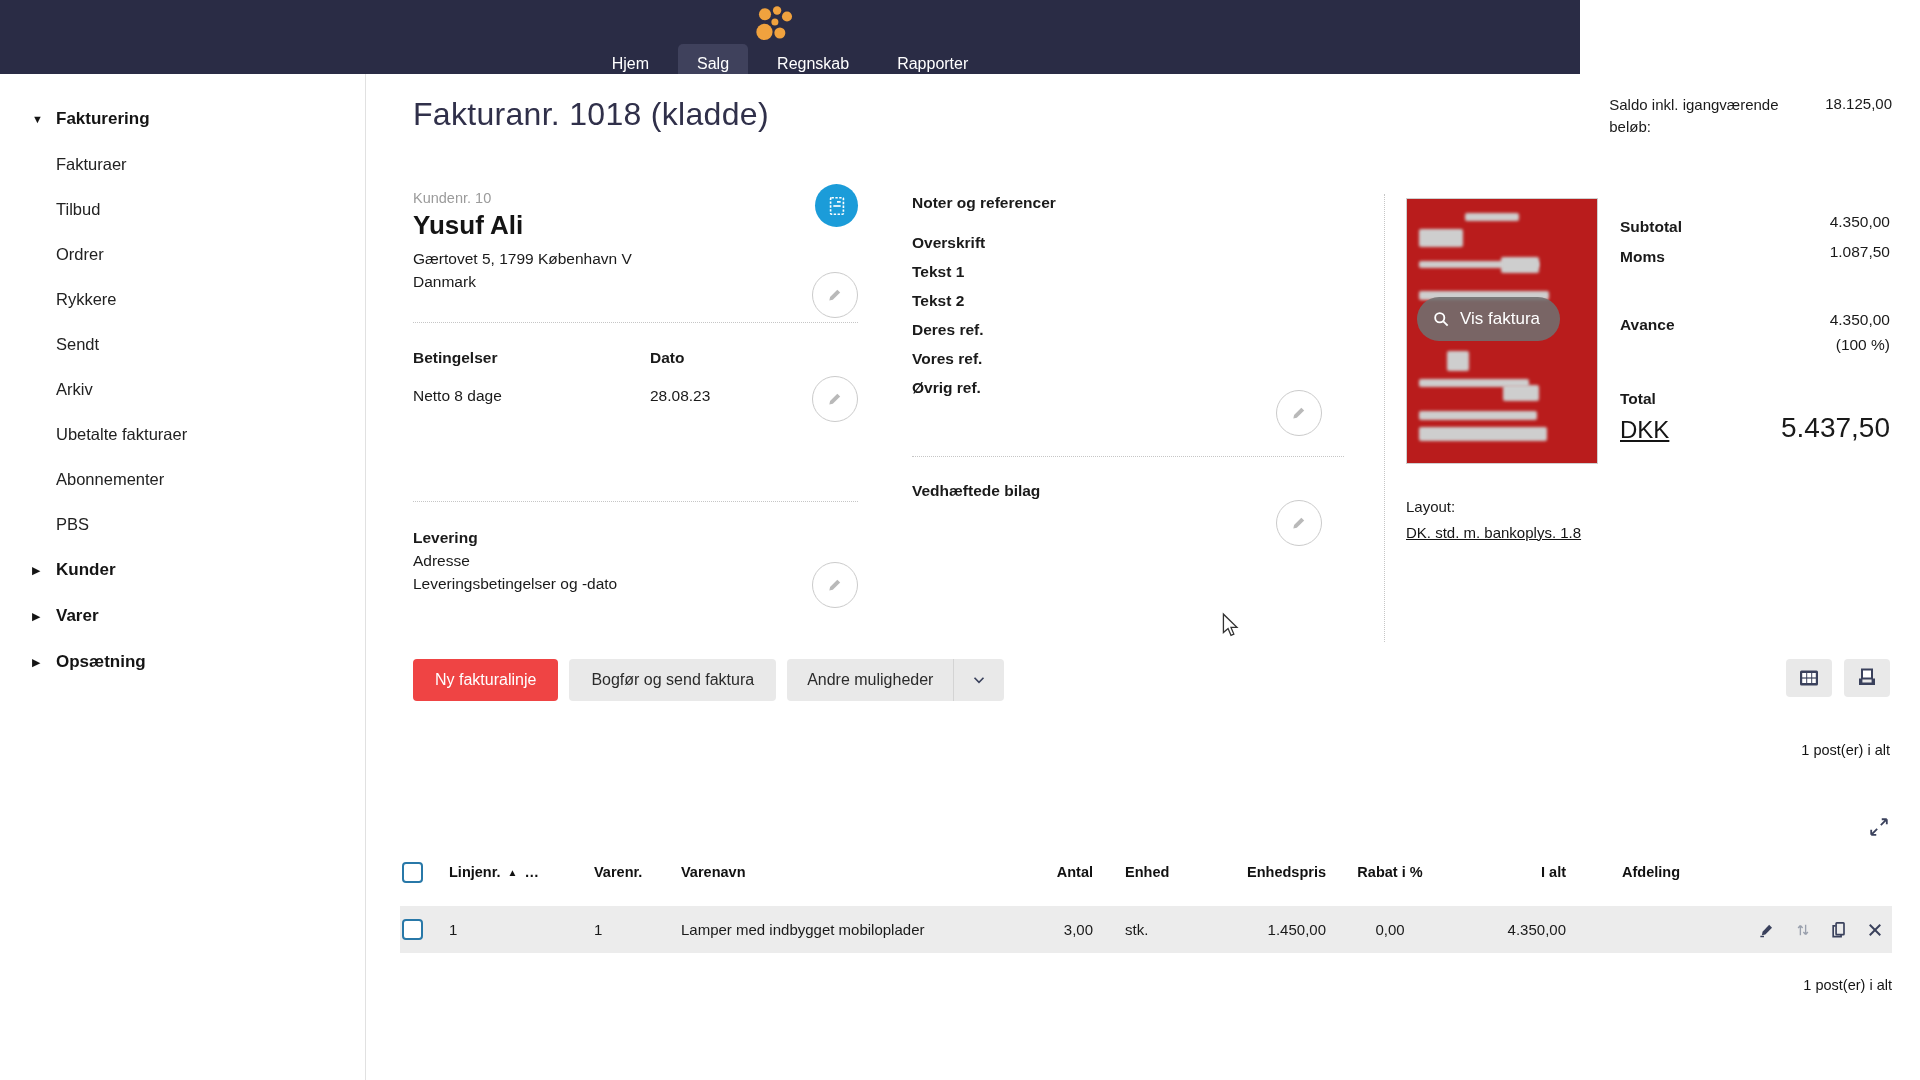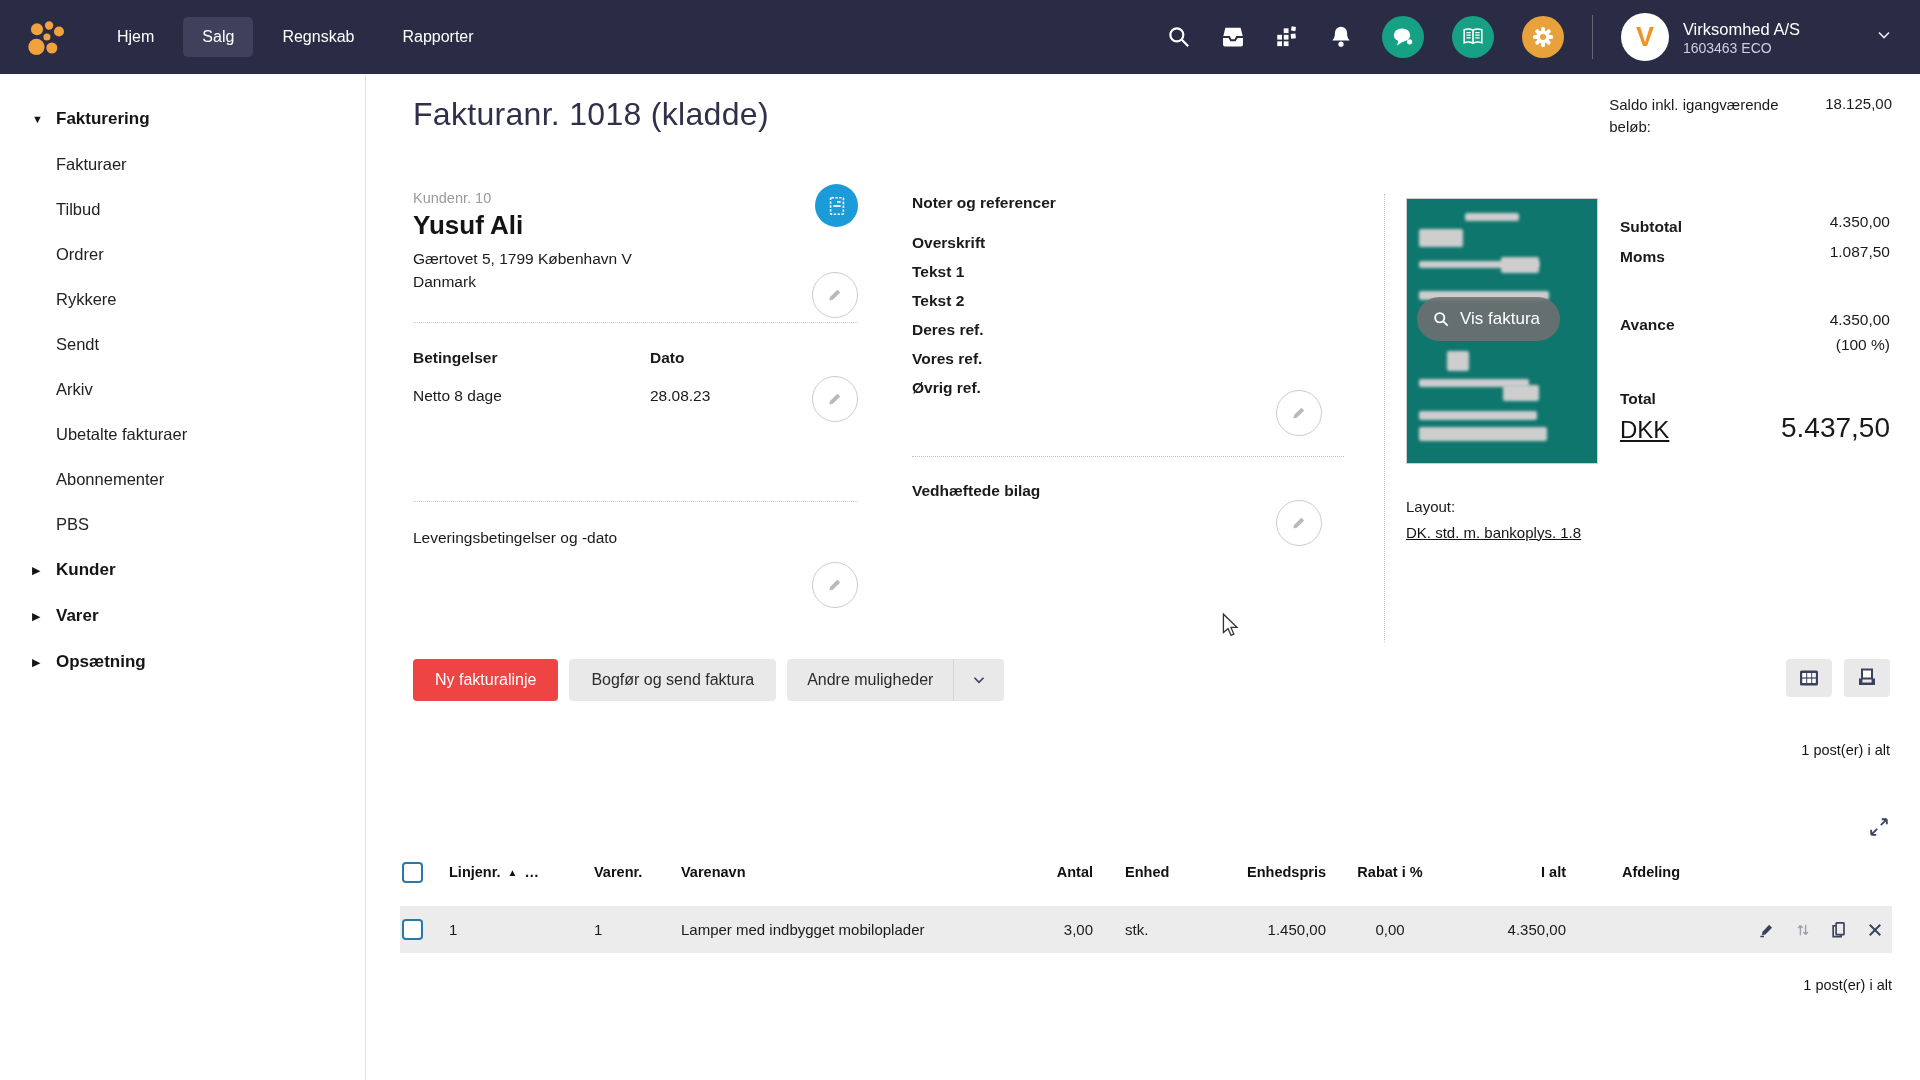--- a/index.html
+++ b/index.html
@@ -1,21 +1,21 @@
 <!DOCTYPE html>
 <html><head>
 <meta charset="utf-8">
 <style>
   * { margin:0; padding:0; box-sizing:border-box; }
   html,body { width:1920px; height:1080px; overflow:hidden; background:#fff;
     font-family:"Liberation Sans","DejaVu Sans",sans-serif; color:#1a1a1a; }
 
   
-  .navbar { position:absolute; left:0; top:0; width:1920px; height:74px;
-    background:#2a2c45; display:flex; align-items:center; padding:0 26px; }
+  .navbar { position:absolute; left:0; top:0; width:1580px; height:74px;
+    background:#2a2c45; display:flex; align-items:center; padding:0 26px;flex-direction:column; }
   .logo { width:44px; height:44px; margin-right:28px; flex:0 0 auto; }
   .nav-menu { display:flex; align-items:center; gap:10px; }
   .nav-item { color:#fff; font-size:16px; padding:11px 19px; border-radius:5px; cursor:pointer; }
   .nav-item.active { background:#3f415c; }
   .nav-right { margin-left:auto; display:flex; align-items:center; gap:28px; }
   .nav-icon { width:26px; height:26px; display:flex; align-items:center; justify-content:center; cursor:pointer; }
   .circle-icon { width:42px; height:42px; border-radius:50%; display:flex; align-items:center; justify-content:center; cursor:pointer; }
   .circle-teal { background:#16a184; }
   .circle-orange { background:#e9a13b; }
   .nav-divider { width:1px; height:44px; background:rgba(255,255,255,0.28); }
@@ -59,21 +59,21 @@
   .terms-grid { display:grid; grid-template-columns:237px 1fr; font-size:15.5px; }
   .bold { font-weight:bold; }
   .terms-grid .val { margin-top:20px; }
 
   .notes-title { font-weight:bold; font-size:15.5px; margin-bottom:16px; }
   .note-field { font-weight:bold; font-size:15.5px; line-height:29px; }
   .notes-hr { position:absolute; left:0; right:40px; top:262px; border-top:1px dotted #c6c6c6; }
   .attach-title { position:absolute; left:0; top:288px; font-weight:bold; font-size:15.5px; }
 
   .thumb { position:absolute; left:0; top:8px; width:192px; height:266px;
-    border:1px solid #cfcfcf; background:#0f766e; overflow:hidden; }
+    border:1px solid #cfcfcf; background:#b91c1c; overflow:hidden; }
   .bar { position:absolute; background:#cecece; border-radius:2px; filter:blur(1.5px); }
   .vis-btn { position:absolute; left:10px; top:98px; height:44px; border-radius:22px;
     background:rgba(112,112,112,0.88); color:#fff; display:flex; align-items:center;
     gap:9px; padding:0 20px 0 14px; font-size:17px; cursor:pointer; white-space:nowrap; }
   .totals { position:absolute; left:214px; top:0; right:0; }
   .t-row { position:absolute; left:0; right:0; display:flex; justify-content:space-between; font-size:15.5px; }
   .t-val { text-align:right; line-height:1.6; }
   .total-label { position:absolute; left:0; top:200px; font-weight:bold; font-size:15.5px; }
   .total-line { position:absolute; left:0; right:0; top:222px; display:flex;
     justify-content:space-between; align-items:flex-end; }
@@ -279,20 +279,22 @@
         <div class="val">Netto 8 dage</div>
         <div class="val">28.08.23</div>
       </div>
       <div class="pencil-circle" style="right:0; top:186px;">
         <svg width="20" height="20" viewBox="0 0 24 24" fill="#b9b9b9">
           <path d="M14.8 5.6 l3.4 3.4 L9.4 17.8 l-4.2 0.9 0.9-4.2 Z"></path>
         </svg>
       </div>
       <div class="dotted-div" style="margin-top:96px;"></div>
       <div style="margin-top:24px; font-size:15.5px; line-height:1.5;">
+        <div class="bold">Levering</div>
+        <div>Adresse</div>
         <div>Leveringsbetingelser og -dato</div>
       </div>
       <div class="pencil-circle" style="right:0; top:372px;">
         <svg width="20" height="20" viewBox="0 0 24 24" fill="#b9b9b9">
           <path d="M14.8 5.6 l3.4 3.4 L9.4 17.8 l-4.2 0.9 0.9-4.2 Z"></path>
         </svg>
       </div>
     </div>
 
     <div class="col-notes">

